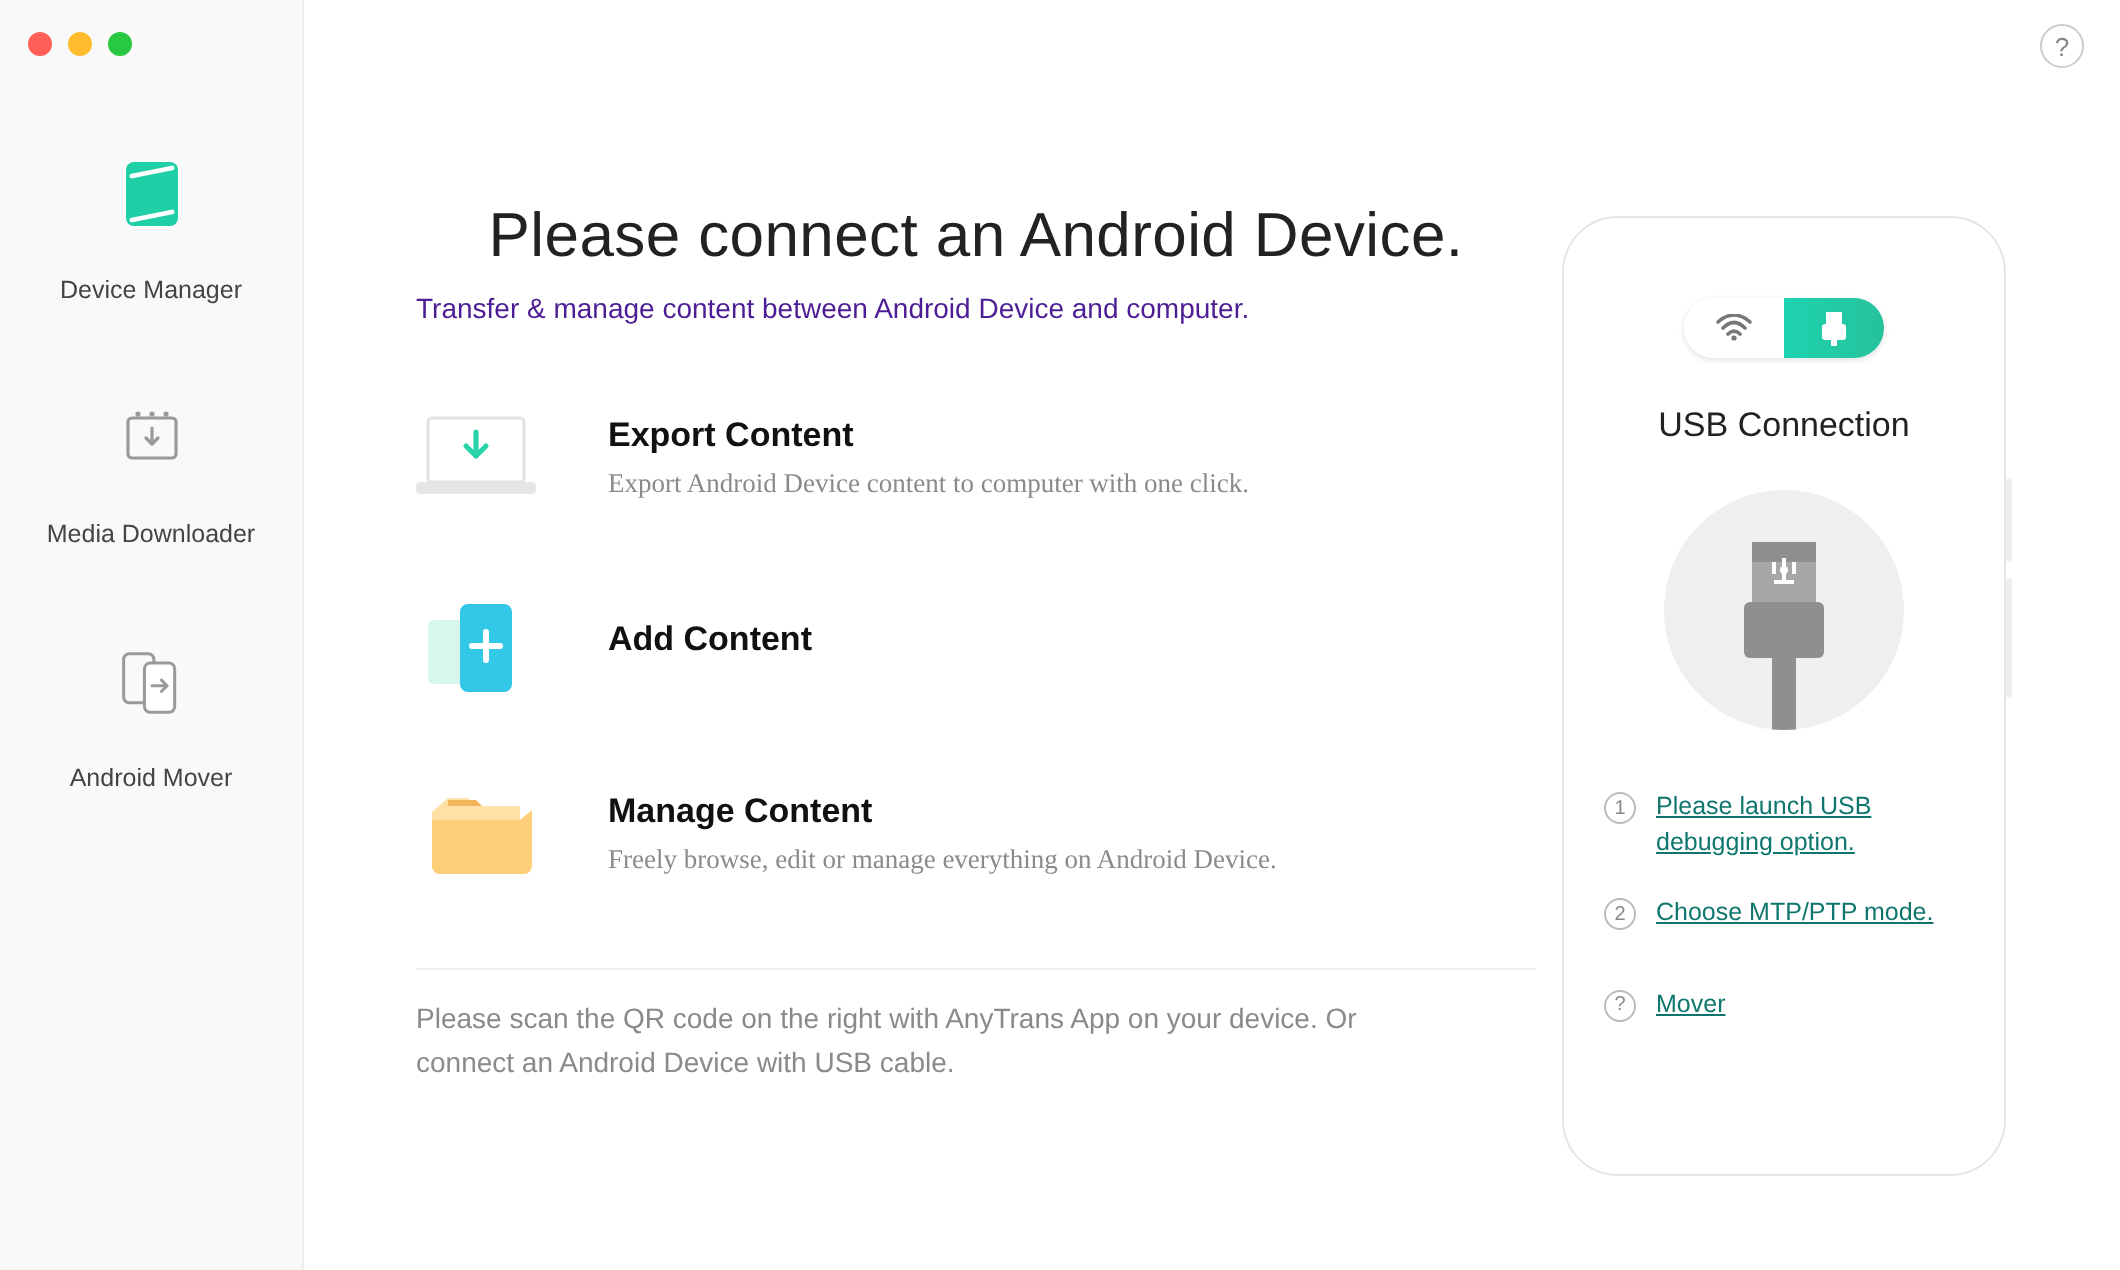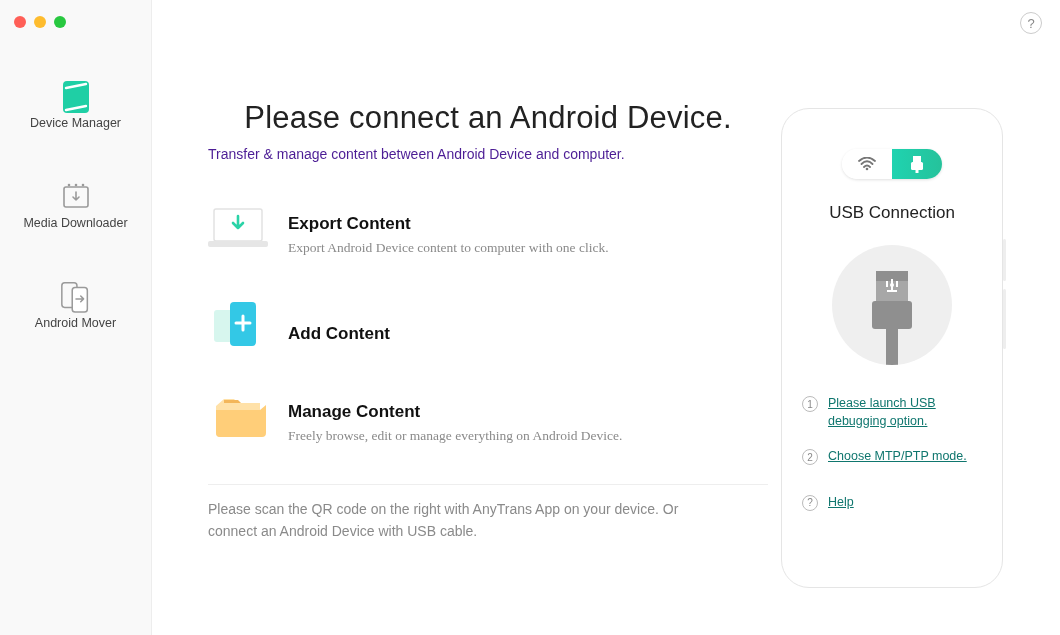--- a/index.html
+++ b/index.html
@@ -2,31 +2,31 @@
 <html><head>
 <meta charset="utf-8">
 <style>
   * { box-sizing: border-box; margin: 0; padding: 0; }
   html, body { width: 1060px; height: 635px; font-family: -apple-system, "Helvetica Neue", Arial, sans-serif; background: #fff; color: #333; overflow: hidden; }
   .window { display: flex; width: 100%; height: 100%; }
   .sidebar { width: 152px; height: 100%; background: #f9f9f9; border-right: 1px solid #ededed; padding-top: 16px; }
   .traffic { display: flex; gap: 8px; padding-left: 14px; padding-bottom: 30px; }
   .dot { width: 12px; height: 12px; border-radius: 50%; }
   .dot.red { background: #ff5f57; } .dot.yellow { background: #febc2e; } .dot.green { background: #28c840; }
-  .side-item { display: flex; flex-direction: column; align-items: center; gap: 2px; padding: 22px 4px 28px; cursor: pointer; }
+  .side-item { display: flex; flex-direction: column; align-items: center; gap: 24px; padding: 22px 4px 28px; cursor: pointer; }
   .side-item .label { font-size: 12.5px; color: #444; }
   .side-icon-box { width: 34px; height: 34px; display:flex; align-items:center; justify-content:center; }
 
   .main { flex: 1; position: relative; padding: 0 28px 0 56px; display: flex; }
   .help-btn { position: absolute; top: 12px; right: 18px; width: 22px; height: 22px; border-radius: 50%; border: 1px solid #ccc; display:flex; align-items:center; justify-content:center; font-size: 13px; color:#888; cursor:pointer; background:#fff; }
   .content-col { flex: 1; padding-top: 100px; max-width: 560px; }
   .title { font-size: 31px; font-weight: 400; color: #222; margin-bottom: 10px; letter-spacing: 0.2px; text-align: center; }
   .subtitle { font-size: 14px; color: #4c1d95; margin-bottom: 40px; }
 
-  .feature { display: flex; align-items: flex-end; gap: 20px; margin-bottom: 40px; }
+  .feature { display: flex; align-items: center; gap: 36px; margin-bottom: 40px; }
   .feature .icon-slot { width: 60px; height: 54px; display:flex; align-items:center; justify-content:center; flex-shrink:0; }
   .feature-text h3 { font-size: 17px; font-weight: 600; color: #111; margin-bottom: 6px; }
   .feature-text p { font-size: 13.5px; color: #8a8a8a; font-family: Liberation Serif, serif; }
 
   .divider { border: none; border-top: 1px solid #eee; margin: 4px 0 14px 0; }
   .footer-note { font-size: 14px; color: #8a8a8a; line-height: 1.55; max-width: 520px; }
 
   .device-col { width: 248px; padding-top: 108px; display:flex; justify-content:center; }
   .phone-frame { width: 222px; height: 480px; border: 1px solid #e5e5e5; border-radius: 28px; padding: 40px 18px 18px; position: relative; background:#fff; }
   .phone-frame::before { content:""; position:absolute; right:-4px; top:130px; width:3px; height:42px; background:#eee; border-radius:2px; }
@@ -181,20 +181,20 @@
           <div class="step">
             <span class="num">1</span>
             <a href="#">Please launch USB debugging option.</a>
           </div>
           <div class="step">
             <span class="num">2</span>
             <a href="#">Choose MTP/PTP mode.</a>
           </div>
           <div class="step" style="margin-top:28px">
             <span class="num">?</span>
-            <a href="#">Help</a>
+            <a href="#">Mover</a>
           </div>
         </div>
       </div>
     </div>
 
   </main>
 </div>
 
 </body></html>

